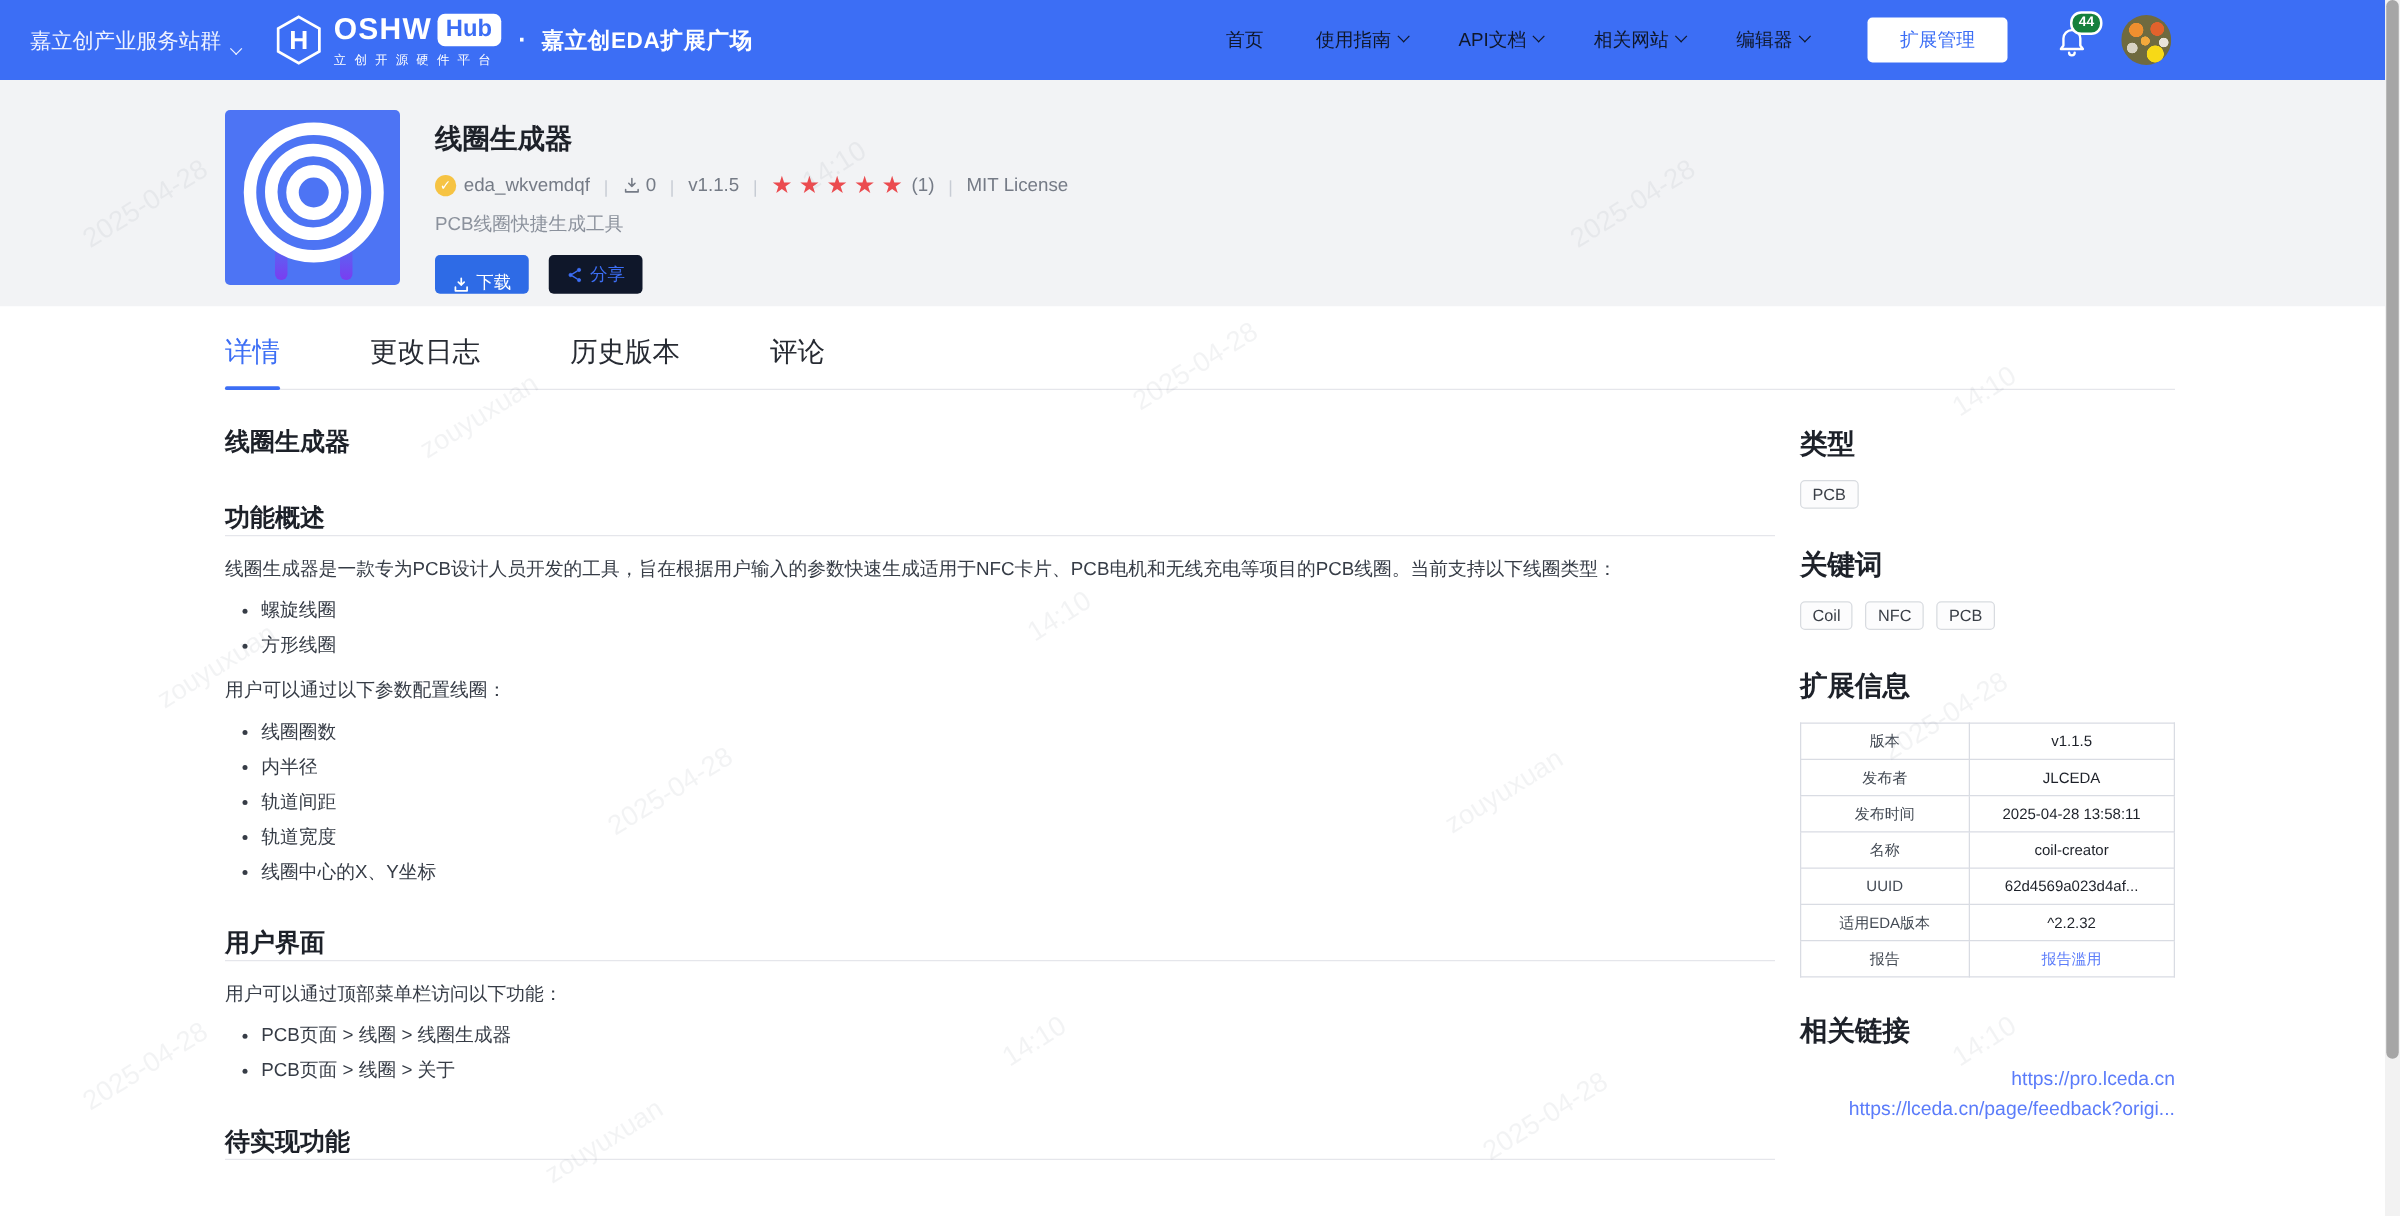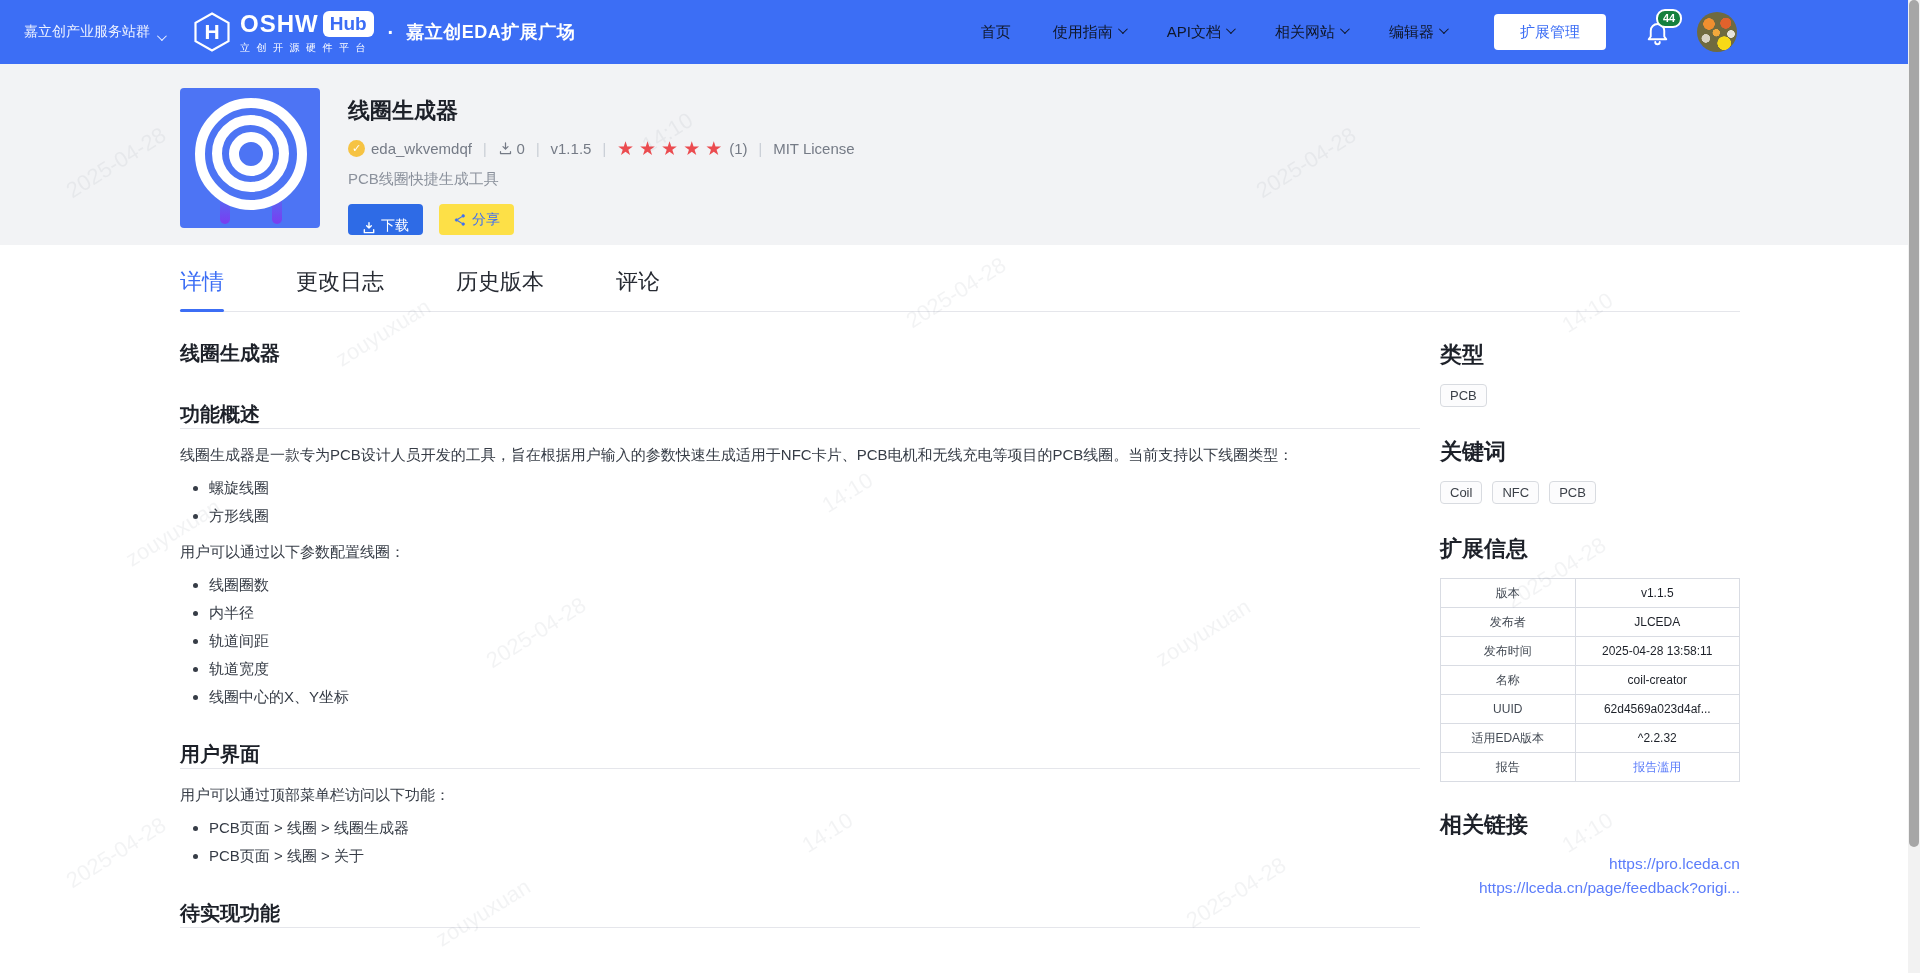--- a/index.html
+++ b/index.html
@@ -8,21 +8,21 @@
     font-family:"Liberation Sans","DejaVu Sans",sans-serif;
     background:#ffffff; color:#333a45; position:relative;
   }
   
   .wm-layer { position:absolute; inset:0; pointer-events:none; z-index:50; overflow:hidden; }
   .wm { position:absolute; transform:rotate(-32deg); color:#6b7280; opacity:.08;
         font-size:22px; white-space:nowrap; }
   
   .navbar { position:relative; height:64px; background:#3C6EF5; color:#fff; z-index:10; }
   .nav-left { position:absolute; left:24px; top:0; height:64px; display:flex; align-items:center; }
-  .site-group { font-size:14px; color:#eef2ff; display:flex; align-items:flex-end; cursor:pointer; }
+  .site-group { font-size:17px; color:#eef2ff; display:flex; align-items:flex-end; cursor:pointer; }
   .chev { display:inline-block; width:7px; height:7px; border-right:1.6px solid currentColor;
           border-bottom:1.6px solid currentColor; transform:rotate(45deg) translateY(-2px);
           margin-left:7px; margin-top:-3px; }
   .logo-wrap { display:flex; align-items:center; margin-left:30px; }
   .logo-hex { margin-right:10px; display:flex; }
   .logo-text { display:flex; flex-direction:column; }
   .logo-line1 { display:flex; align-items:center; }
   .logo-oshw { font-size:24px; font-weight:bold; letter-spacing:1px; }
   .logo-hub { background:#fff; color:#3C6EF5; font-size:19px; font-weight:bold;
               border-radius:6px; padding:0 7px; margin-left:4px; line-height:26px; }
@@ -68,21 +68,21 @@
             font-size:11px; font-weight:bold; display:inline-flex; align-items:center;
             justify-content:center; margin-right:6px; }
   .sep { color:#c7ccd4; margin:0 11px; font-size:14px; }
   .stars { color:#EB4B4F; font-size:19px; letter-spacing:5px; line-height:1; margin-right:2px; }
   .rating-count { color:#757b86; }
   .hero-sub { margin-top:12px; font-size:15px; color:#8b919c; }
   .hero-actions { margin-top:15px; display:flex; }
   .btn-download { background:#2E6BE6; color:#fff; border:none; border-radius:4px; height:31px;
                   padding:0 14px; font-size:14px; display:flex; align-items:flex-end; cursor:pointer; }
   .btn-download svg { margin-right:5px; }
-  .btn-share { background:#fde047; color:#3C6EF5; border:none; border-radius:4px; height:31px;
+  .btn-share { background:#0f172a; color:#3C6EF5; border:none; border-radius:4px; height:31px;
                padding:0 14px; font-size:14px; display:flex; align-items:center; margin-left:16px; cursor:pointer; }
   .btn-share svg { margin-right:5px; }
   
   .tabs { display:flex; gap:72px; border-bottom:1px solid #e5e6eb; padding-top:22px; }
   .tab { font-size:22px; color:#272b33; padding-bottom:14px; cursor:pointer; position:relative; }
   .tab.active { color:#3C6EF5; }
   .tab.active::after { content:""; position:absolute; left:0; right:0; bottom:-1px; height:3px;
                        background:#3C6EF5; border-radius:2px; }
   
   .columns { display:flex; }

